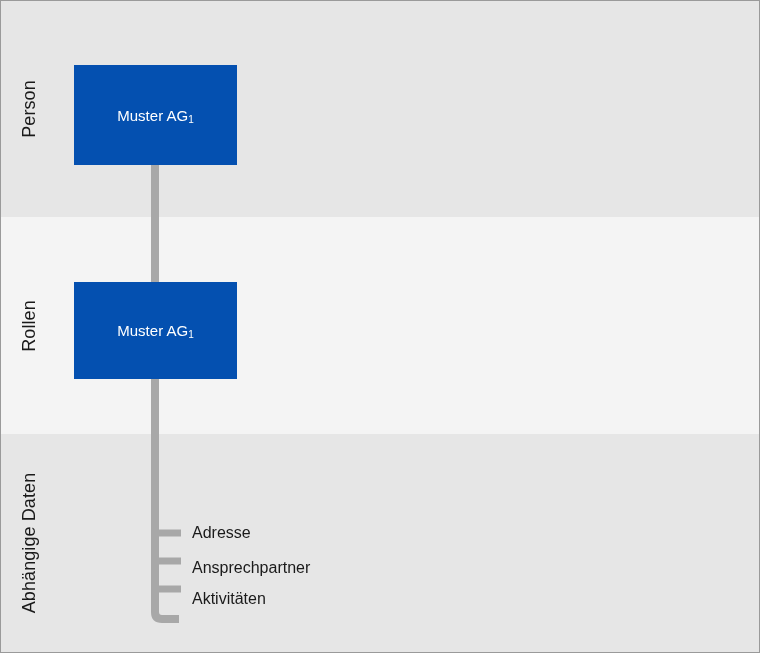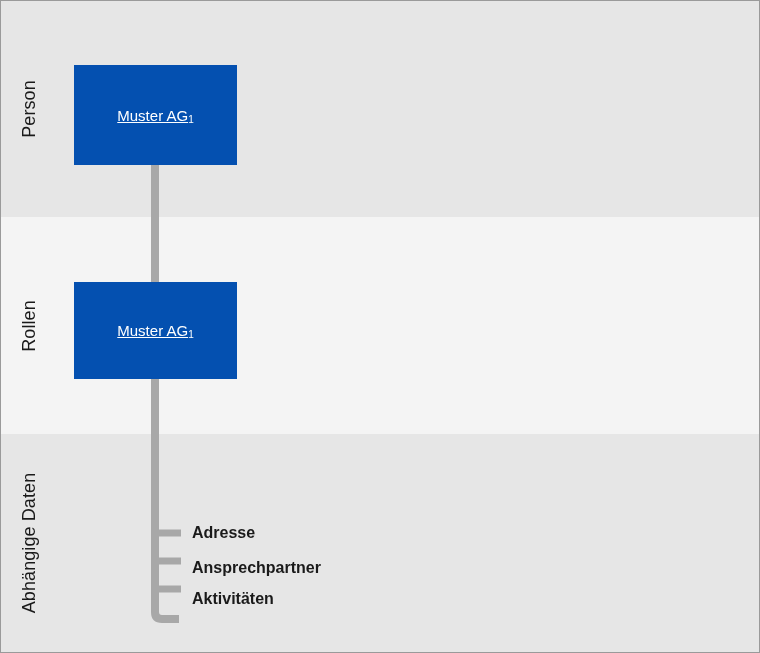--- a/index.html
+++ b/index.html
@@ -71,37 +71,36 @@
     background: #0450b0;
     display: flex;
     align-items: center;
     justify-content: center;
     color: #ffffff;
     font-size: 15px;
     box-sizing: border-box;
   }
   .entity-box-person { left: 73px; top: 64px;  width: 163px; height: 100px; }
   .entity-box-rollen { left: 73px; top: 281px; width: 163px; height: 97px; }
-  .entity-label { white-space: nowrap; text-decoration: underline; }
+  .entity-label { white-space: nowrap; }
   .entity-label sub {
     font-size: 10px;
     vertical-align: baseline;
     position: relative;
     top: 2px;
   }
 
   
   .leaf-label {
     position: absolute;
     left: 191px;
     color: #1a1a1a;
     font-size: 16px;
     line-height: 1;
     white-space: nowrap;
-    font-weight: bold;
   }
   .leaf-0 { top: 524px; }
   .leaf-1 { top: 551px; }
   .leaf-2 { top: 559px; }
   .leaf-3 { top: 590px; }
 </style>
 </head>
 <body>
 
 <div id="diagram-root">

